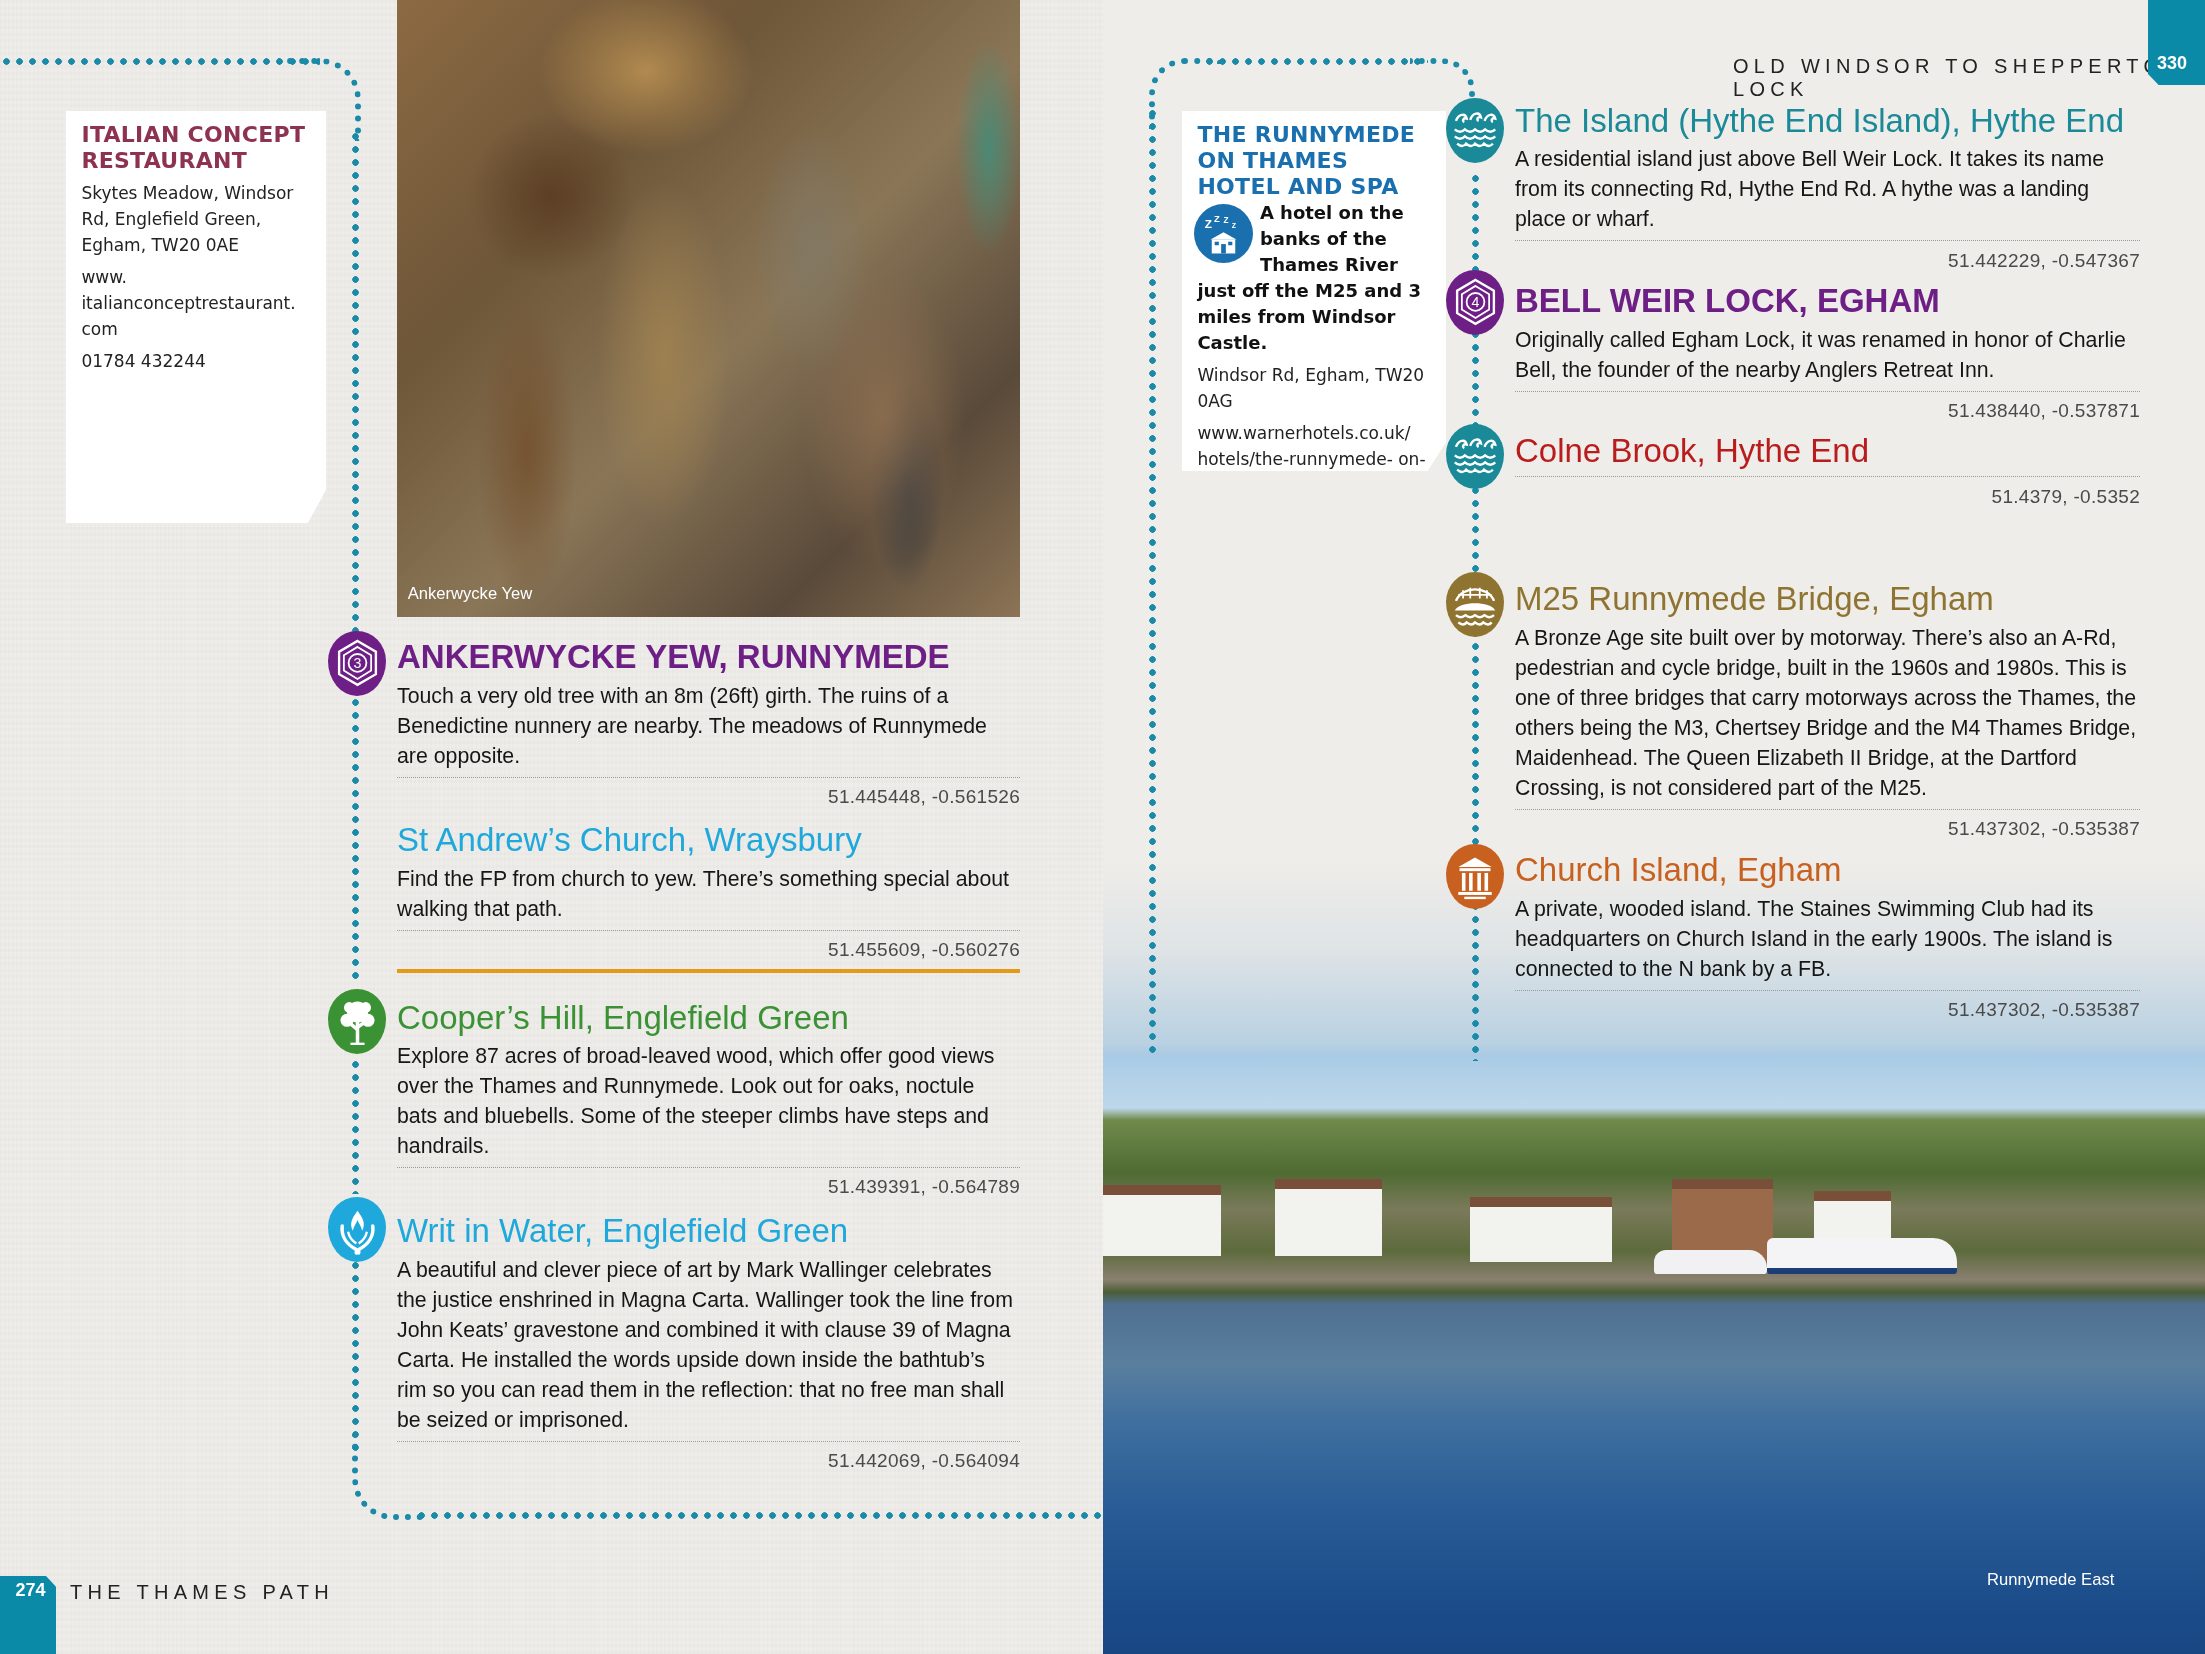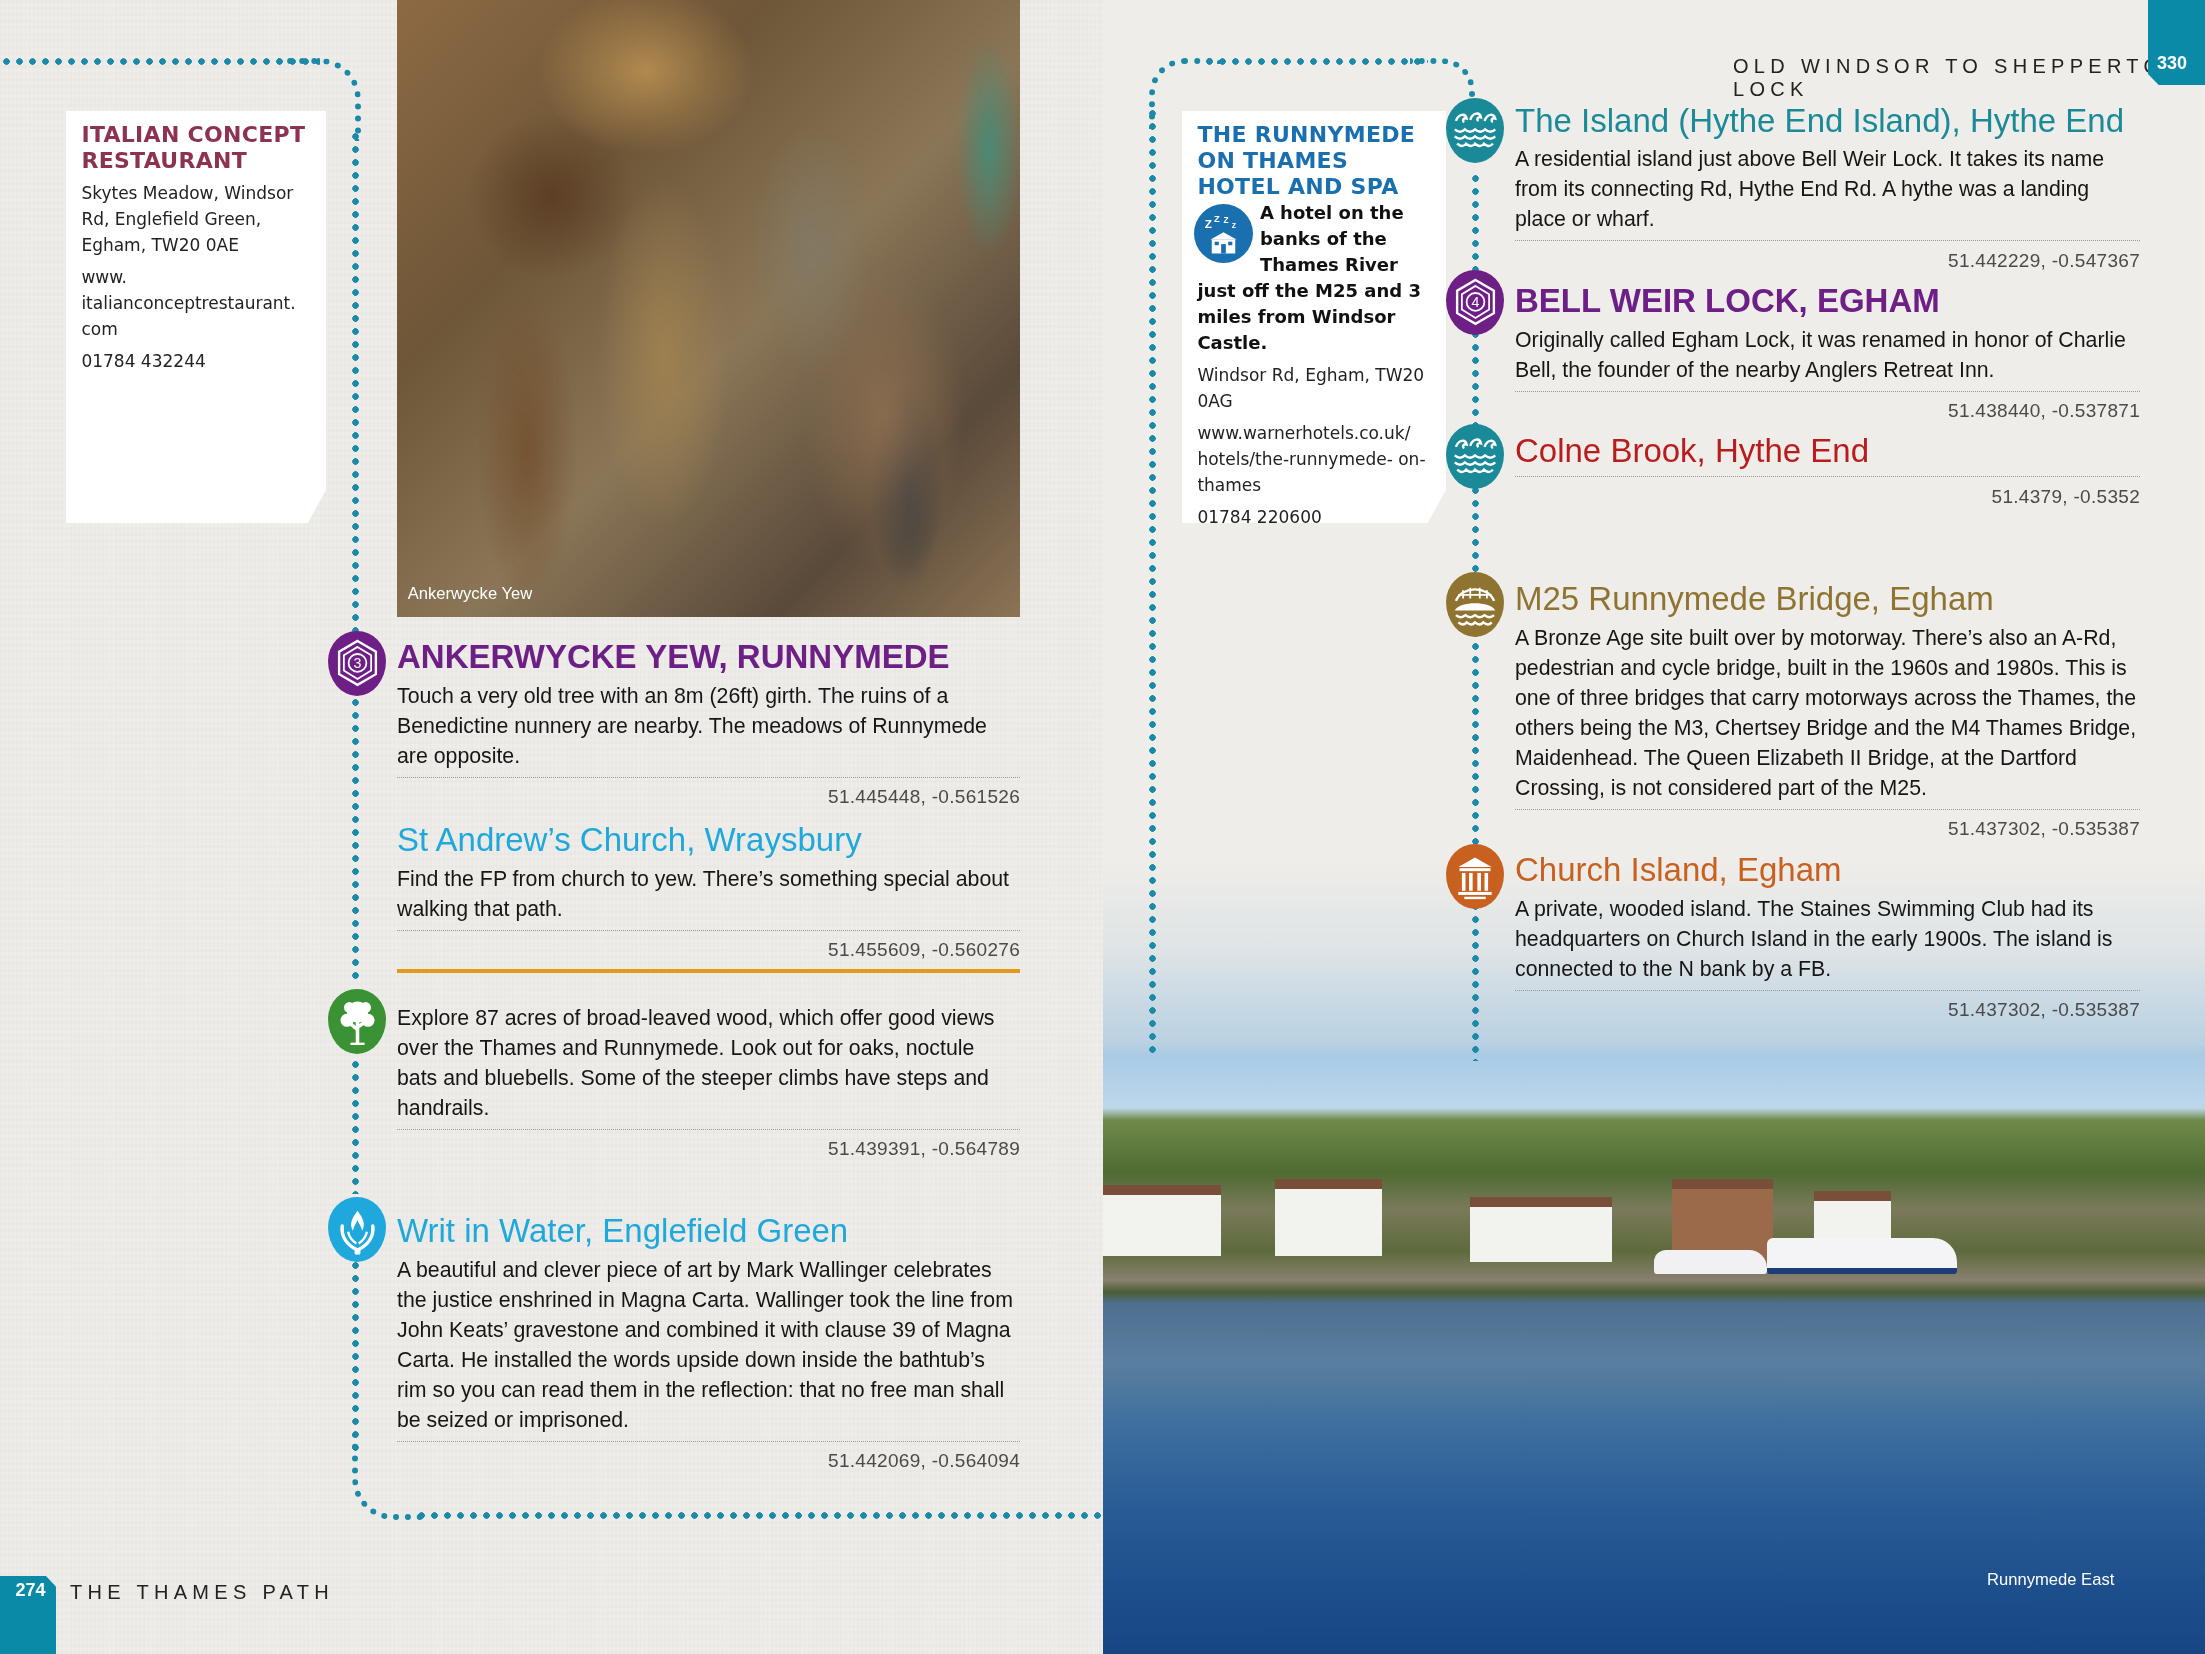--- a/index.html
+++ b/index.html
@@ -194,20 +194,21 @@
         <circle cx="40" cy="30" r="18" fill="#fff"></circle>
         <circle cx="22" cy="44" r="11" fill="#fff"></circle>
         <circle cx="58" cy="44" r="11" fill="#fff"></circle>
         <circle cx="26" cy="22" r="9" fill="#fff"></circle>
         <circle cx="54" cy="22" r="9" fill="#fff"></circle>
         <path d="M40 40 L40 82 M40 60 L26 48 M40 56 L54 46" stroke="#fff" stroke-width="6" stroke-linecap="round"></path>
         <path d="M28 84 L52 84" stroke="#fff" stroke-width="4"></path>
       </svg>
     </div>
     <div style="margin-left:69px; padding-top:9.5px;">
+      <div class="poi-title" style="color:#3a9234;">Cooper’s Hill, Englefield Green</div>
       <div class="poi-body">Explore 87 acres of broad-leaved wood, which offer good views over the Thames and Runnymede. Look out for oaks, noctule bats and bluebells. Some of the steeper climbs have steps and handrails.</div>
       <div class="poi-rule"></div>
       <div class="poi-coords">51.439391, -0.564789</div>
     </div>
   </div>
 
   <div class="poi" style="left:328px; top:1197px; width:692px;">
     <div class="poi-icon" style="left:0; top:0; background:#1ea8dc;">
       <svg width="47" height="55" viewBox="0 0 80 92">
         <path d="M40 14 C30 28 26 36 32 48 C34 40 38 36 40 30 C42 36 46 40 48 48 C54 36 50 28 40 14 Z" fill="#fff"></path>
@@ -241,21 +242,21 @@
     <div style="position:absolute; left:551px; top:89px; width:113px; height:24px; background:#f1f1f3; border-radius:12px 18px 3.6px 3.6px;"></div>
   </div>
   <span class="photo-caption" style="left:1987px; top:1570px;">Runnymede East</span>
 
   <div class="dots-v" style="left:1149px; top:107px; height:948px;"></div>
   <div class="dots-curve" style="left:1149px; top:58px; width:71px; height:71px; border-right:none; border-bottom:none; border-top-left-radius:36px;"></div>
   <div class="dots-h" style="left:1203px; top:58px; width:225px;"></div>
   <div class="dots-curve" style="left:1410px; top:58px; width:65px; height:53px; border-left:none; border-bottom:none; border-top-right-radius:33px;"></div>
   <div class="dots-v" style="left:1472px; top:172px; height:889px;"></div>
 
-  <div class="listing" style="left:1182px; top:111px; width:264px; height:412px;">
+  <div class="listing" style="left:1182px; top:111px; width:264px; height:360px;">
     <h3 style="color:#1a6fae;">
       <span>THE RUNNYMEDE</span><br>
       <span>ON THAMES</span><br>
       <span>HOTEL AND SPA</span>
     </h3>
     <div class="lead">
       <span class="lead-icon" style="background:#1a6fae;">
         <svg width="47" height="47" viewBox="0 0 80 80" style="font-size:30px">
           <text x="8" y="30" fill="#fff" font-size="20" font-weight="bold" font-family="Liberation Sans, sans-serif">Z</text>
           <text x="24" y="20" fill="#fff" font-size="16" font-weight="bold" font-family="Liberation Sans, sans-serif">Z</text>

